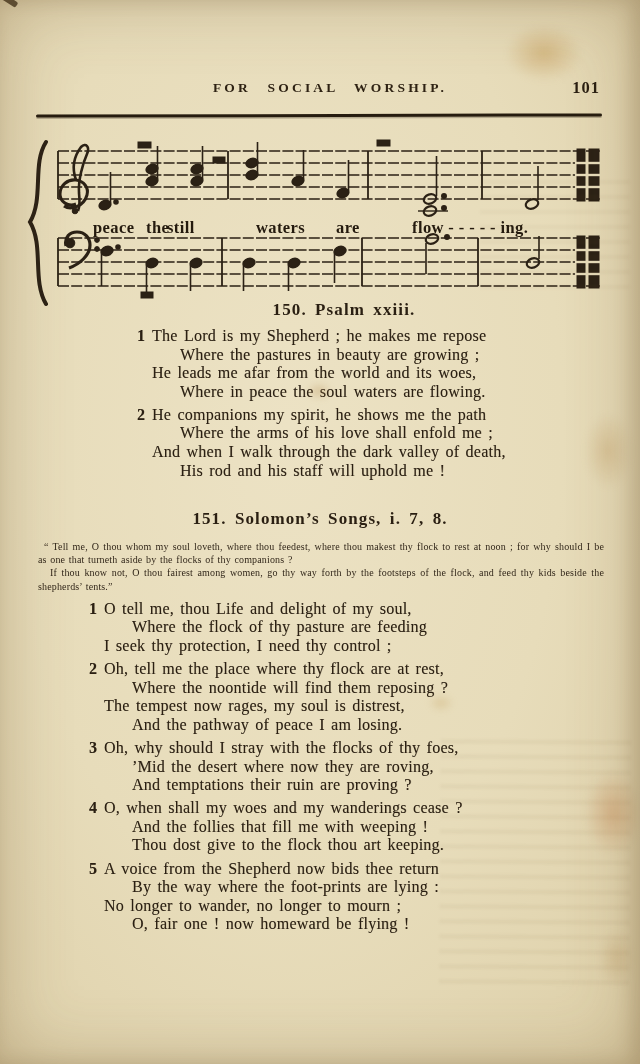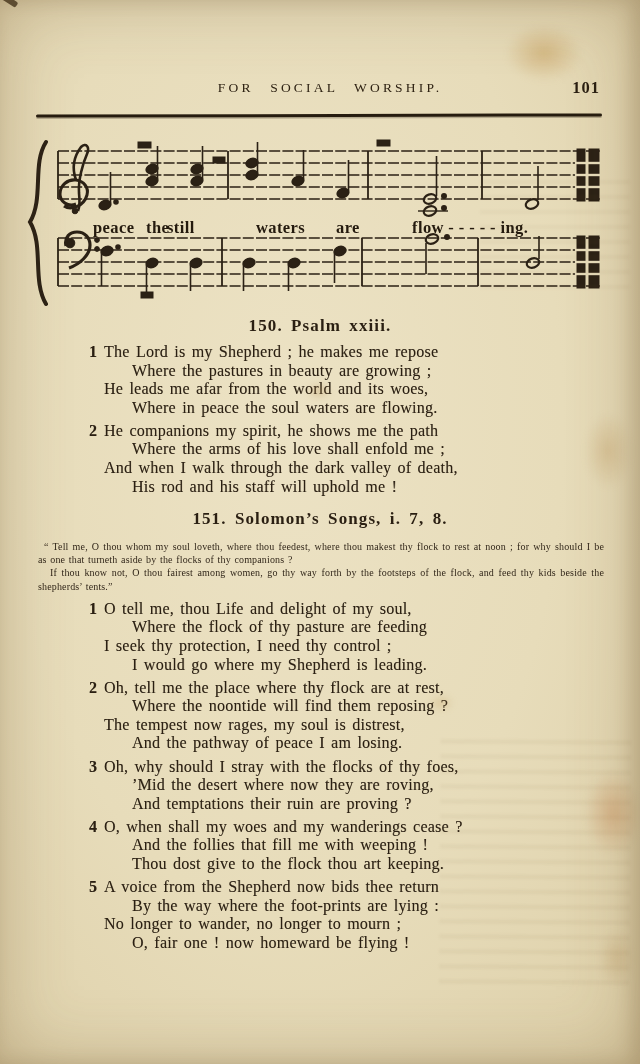--- a/index.html
+++ b/index.html
@@ -4,34 +4,34 @@
 <style>
   html,body{margin:0;padding:0;}
   body{width:640px;height:1064px;overflow:hidden;
        font-family:"Liberation Serif","DejaVu Serif",serif;color:#2a1f12;}
   .page{position:relative;width:640px;height:1064px;overflow:hidden;
         background:radial-gradient(ellipse at 45% 40%, #ece2c4 0%, #e7dcba 55%, #ddcfa8 100%);}
   .page::after{content:"";position:absolute;inset:0;pointer-events:none;
         box-shadow:inset 0 0 70px rgba(110,80,35,.30), inset -8px 0 18px rgba(90,60,20,.18);}
   
   .header{position:absolute;top:80px;left:0;right:0;height:22px;}
-  .running-title{display:block;text-align:center;font-weight:normal;font-size:13.5px;
+  .running-title{display:block;text-align:center;font-weight:bold;font-size:13.5px;
         letter-spacing:3.2px;word-spacing:10px;color:#2e2213;padding-left:20px;}
   .page-number{position:absolute;right:40px;top:-2px;font-weight:bold;font-size:16.5px;letter-spacing:1px;}
   .rule{position:absolute;top:114px;left:36px;right:38px;height:3px;background:#261c0f;
         border-radius:2px;transform:rotate(-.12deg);box-shadow:0 1.5px 0 rgba(38,28,15,.25);}
   
   .music{position:absolute;top:136px;left:0;width:640px;height:180px;}
   .music svg{position:absolute;inset:0;}
   .lyrics{position:absolute;top:82px;left:0;width:516px;height:22px;font-size:16.5px;
         font-weight:bold;color:#241a0e;text-align:right;}
   .lyr{position:absolute;top:0;white-space:nowrap;letter-spacing:.4px;}
   
   .hymn{position:absolute;left:0;right:0;}
-  #hymn150{top:316px;}
+  #hymn150{top:300px;margin-left:48px;}
   #hymn151{top:509px;}
   .hymn-heading{margin:0 0 7px 0;text-align:center;font-size:17px;font-weight:bold;
         letter-spacing:1.1px;word-spacing:3px;}
   .verses{margin-top:2px;}
   .verse{margin-bottom:4.5px;}
   .vline{position:relative;height:18.6px;line-height:18.6px;font-size:16px;
         letter-spacing:.25px;word-spacing:2px;padding-left:104px;white-space:nowrap;
         text-shadow:.3px .3px 0 rgba(42,31,18,.35);}
   .vline.indent{padding-left:132px;}
   .vnum{position:absolute;left:89px;font-weight:bold;}
@@ -216,21 +216,20 @@
     <h2 class="hymn-heading">151.  Solomon’s Songs, i. 7, 8.</h2>
     <div class="epigraph">
       <p class="epi p1">“ Tell me, O thou whom my soul loveth, where thou feedest, where thou makest thy flock to rest at noon ;  for why should I be as one that turneth aside by the flocks of thy companions ?</p>
       <p class="epi p2">If thou know not, O thou fairest among women, go thy way forth by the footsteps of the flock, and feed thy kids beside the shepherds’ tents.”</p>
     </div>
     <div class="verses">
       <div class="verse">
         <div class="vline"><span class="vnum">1</span><span>O tell me, thou Life and delight of my soul,</span></div>
         <div class="vline indent">Where the flock of thy pasture are feeding</div>
         <div class="vline">I seek thy protection, I need thy control ;</div>
-        <div class="vline indent">I would go where my Shepherd is leading.</div>
       </div>
       <div class="verse">
         <div class="vline"><span class="vnum">2</span><span>Oh, tell me the place where thy flock are at rest,</span></div>
         <div class="vline indent">Where the noontide will find them reposing ?</div>
         <div class="vline">The tempest now rages, my soul is distrest,</div>
         <div class="vline indent">And the pathway of peace I am losing.</div>
       </div>
       <div class="verse">
         <div class="vline"><span class="vnum">3</span><span>Oh, why should I stray with the flocks of thy foes,</span></div>
         <div class="vline indent">’Mid the desert where now they are roving,</div>

